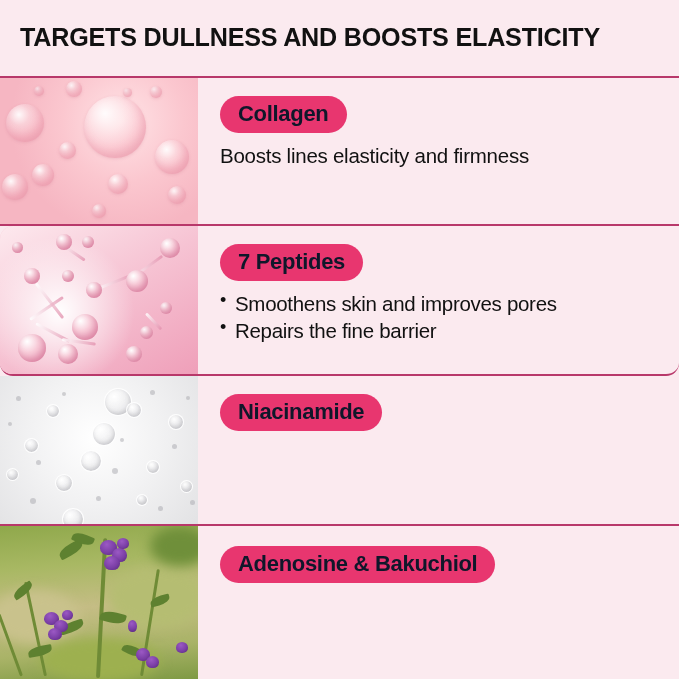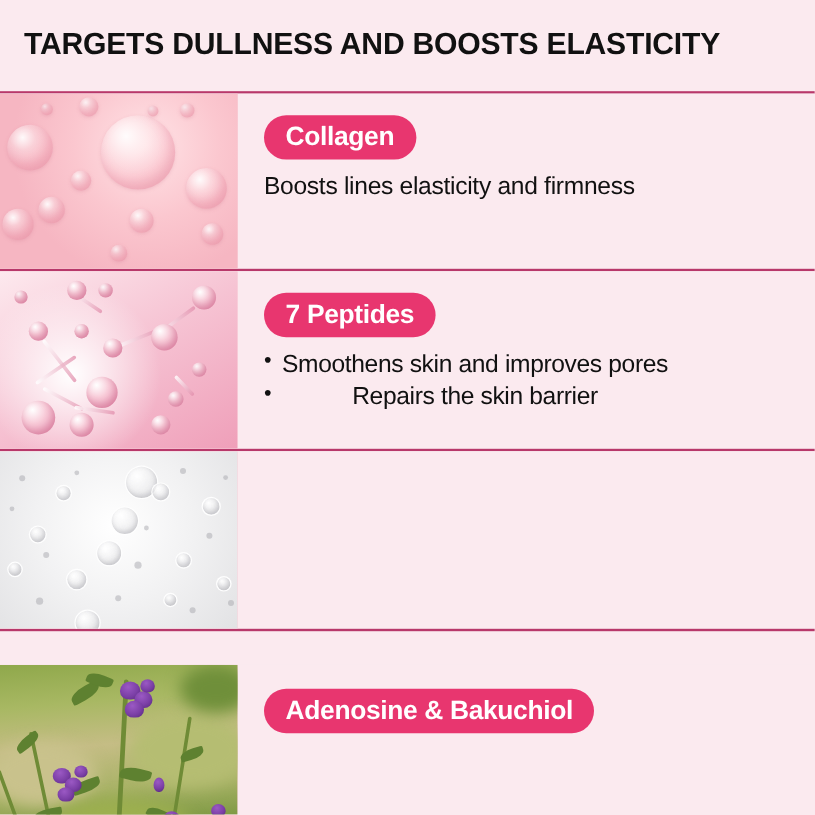--- a/index.html
+++ b/index.html
@@ -40,23 +40,23 @@
   
   .rows{flex:1 1 auto;display:flex;flex-direction:column;}
   .row{
     display:flex;
     background:#fbeaef;
     border-bottom:2px solid #b8386a;
     box-sizing:border-box;
     position:relative;
     overflow:hidden;
   }
-  .row:last-child{border-bottom:none;margin-top:28px;}
+  .row:last-child{border-bottom:none;}
   .row-1{flex:0 0 148px;}
-  .row-2{flex:0 0 150px;}
+  .row-2{flex:0 0 150px;border-radius:13px;}
   .row-3{flex:0 0 150px;}
   .row-4{flex:1 1 auto;}
 
   .thumb{
     flex:0 0 198px;
     position:relative;
     overflow:hidden;
     background:#f7c9d4;
   }
   .content{
@@ -64,21 +64,21 @@
     padding:18px 14px 0 22px;
     box-sizing:border-box;
     display:flex;flex-direction:column;
     align-items:flex-start;
   }
   .row-4 .content{padding-top:20px;}
 
   .badge{
     display:inline-block;
     background:#e8366f;
-    color:#ffffff;
+    color:#0f172a;
     border-radius:999px;
     padding:6px 18px 8px 18px;
     font-size:22px;
     font-weight:bold;
     line-height:1.05;
     letter-spacing:-0.3px;
     white-space:nowrap;
     box-sizing:border-box;
     text-align:center;
   }
@@ -90,21 +90,20 @@
     letter-spacing:-0.25px;
     max-width:452px;
   }
   .bullets{
     margin-top:9px;
     padding:0;list-style:none;
     font-size:20.5px;
     color:#111111;
     line-height:1.33;
     letter-spacing:-0.3px;
-    text-align:center;
   }
   .bullets li{
     position:relative;
     padding-left:15px;
     white-space:nowrap;
   }
   .bullets li:before{
     content:"\2022";
     position:absolute;left:0;top:-1px;
     font-size:18px;
@@ -224,21 +223,21 @@
           <div class="mol-node" style="left:160px;top:76px;width:12px;height:12px;"></div>
           <div class="mol-node" style="left:140px;top:100px;width:13px;height:13px;"></div>
           <div class="mol-node" style="left:126px;top:120px;width:16px;height:16px;"></div>
           <div class="mol-node" style="left:12px;top:16px;width:11px;height:11px;"></div>
         </div>
       </div>
       <div class="content">
         <div class="badge">7 Peptides</div>
         <ul class="bullets">
           <li>Smoothens skin and improves pores</li>
-          <li>Repairs the skin barrier</li>
+          <li>Repairs the fine barrier</li>
         </ul>
       </div>
     </div>
 
     <div class="row row-3">
       <div class="thumb">
         <div class="art art-foam">
           <div class="foam" style="left:104px;top:12px;width:26px;height:26px;"></div>
           <div class="foam" style="left:92px;top:46px;width:22px;height:22px;"></div>
           <div class="foam" style="left:80px;top:74px;width:20px;height:20px;"></div>
@@ -261,20 +260,21 @@
           <div class="speck" style="left:172px;top:68px;width:5px;height:5px;"></div>
           <div class="speck" style="left:96px;top:120px;width:5px;height:5px;"></div>
           <div class="speck" style="left:30px;top:122px;width:6px;height:6px;"></div>
           <div class="speck" style="left:158px;top:130px;width:5px;height:5px;"></div>
           <div class="speck" style="left:120px;top:62px;width:4px;height:4px;"></div>
           <div class="speck" style="left:8px;top:46px;width:4px;height:4px;"></div>
           <div class="speck" style="left:190px;top:124px;width:5px;height:5px;"></div>
         </div>
       </div>
       <div class="content">
+        <div class="badge">Niacinamide</div>
       </div>
     </div>
 
     <div class="row row-4">
       <div class="thumb">
         <div class="art art-field">
           <div class="blur-blob" style="left:-10px;top:64px;width:90px;height:54px;background:#c9c28c;"></div>
           <div class="blur-blob" style="left:108px;top:40px;width:100px;height:62px;background:#b5bd72;"></div>
           <div class="blur-blob" style="left:40px;top:112px;width:120px;height:44px;background:#9db04f;"></div>
           <div class="blur-blob" style="left:150px;top:0px;width:60px;height:40px;background:#6f8f3a;"></div>

